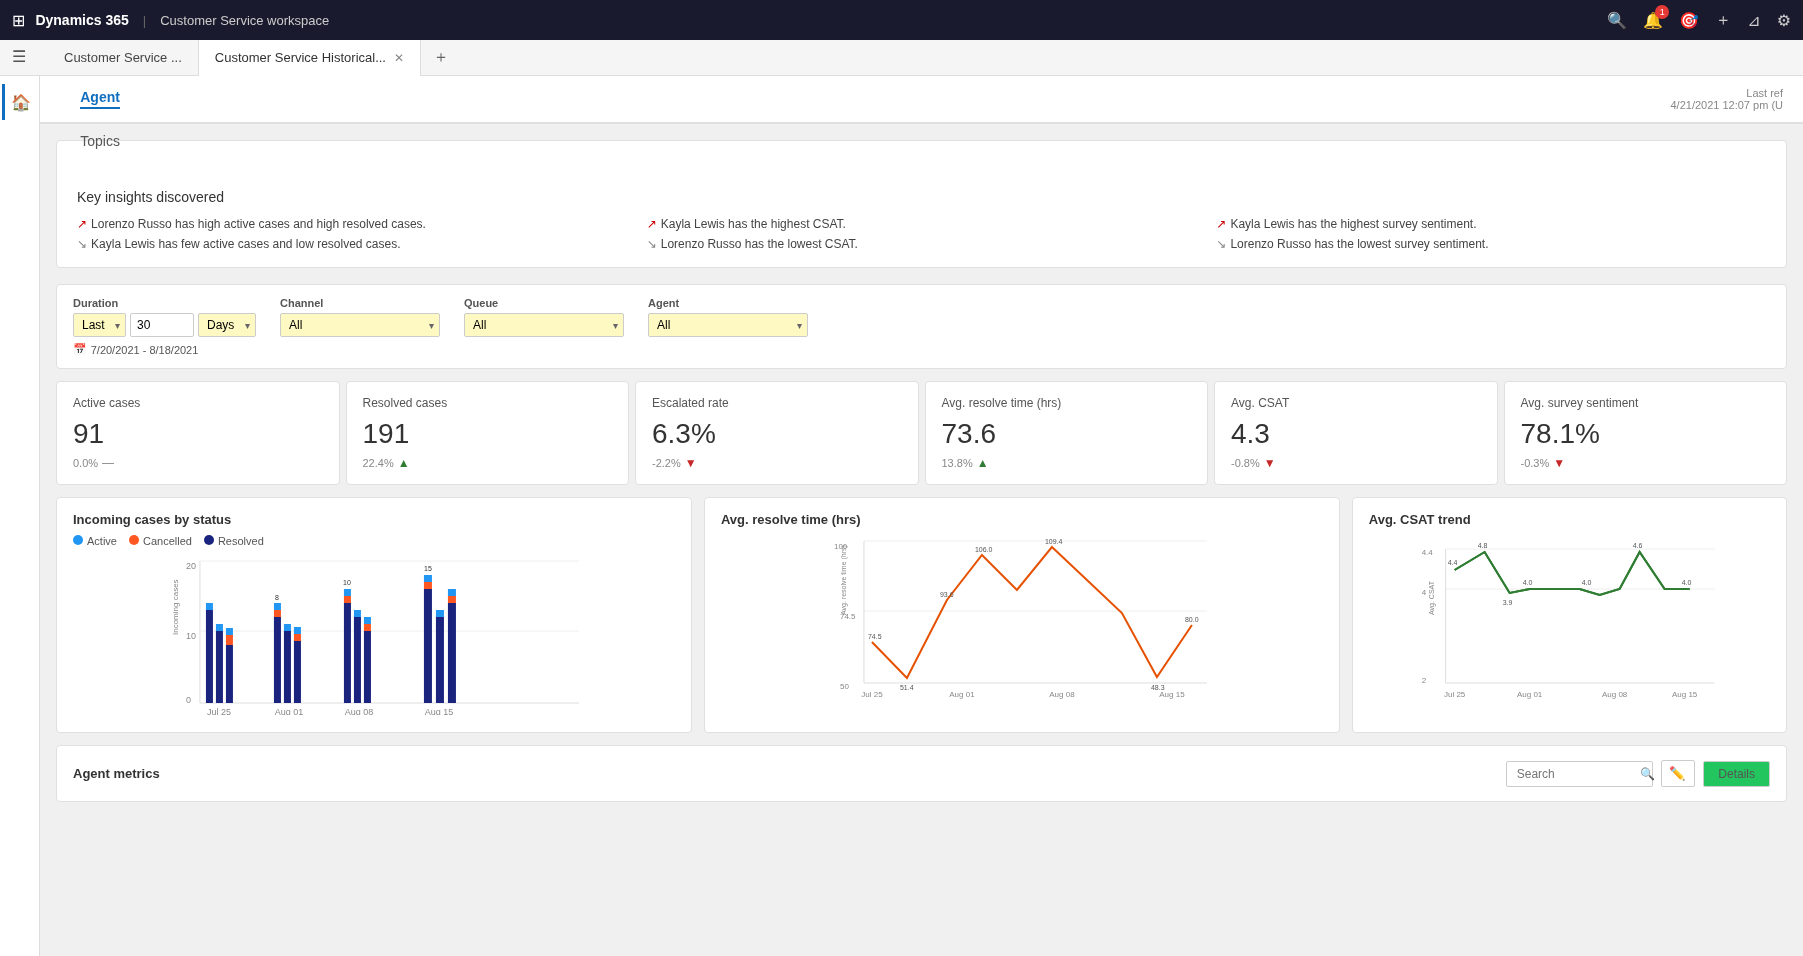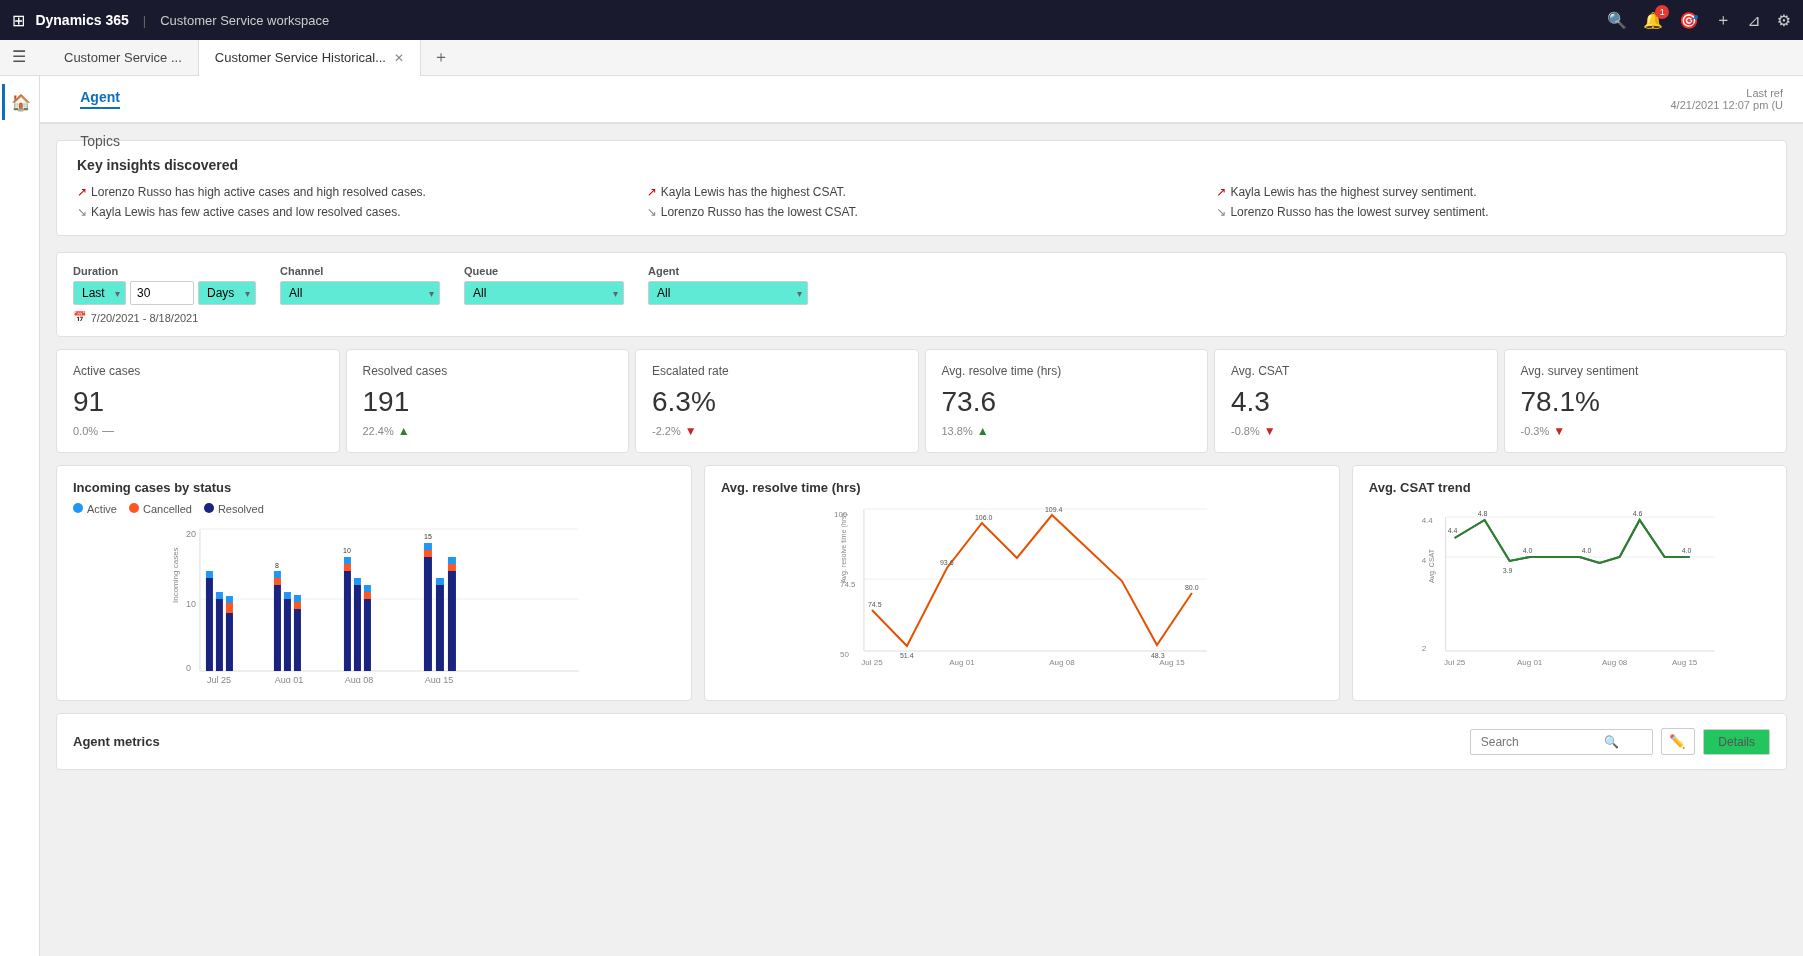--- a/index.html
+++ b/index.html
@@ -69,38 +69,38 @@
     .content { padding: 16px; }
 
     
     .insights-box {
       background: #fff;
       border: 1px solid #e0e0e0;
       border-radius: 4px;
       padding: 16px 20px;
       margin-bottom: 16px;
     }
-    .insights-title { font-size: 14px; font-weight: 700; margin-bottom: 12px; }
+    .insights-title { font-size: 14px; font-weight: 400; margin-bottom: 12px; margin-top: 32px; }
     .insights-grid { display: grid; grid-template-columns: 1fr 1fr 1fr; gap: 6px 20px; }
     .insight-item { font-size: 12px; color: #444; display: flex; align-items: flex-start; gap: 4px; }
     .insight-up { color: #c00; }
     .insight-down { color: #888; }
 
     
     .filters-row { background: #fff; padding: 12px 16px; border: 1px solid #e0e0e0; border-radius: 4px; margin-bottom: 12px; }
     .filters-top { display: flex; gap: 24px; align-items: flex-start; flex-wrap: wrap; margin-bottom: 6px; }
     .filter-group { display: flex; flex-direction: column; gap: 4px; }
     .filter-label { font-size: 11px; color: #555; font-weight: 600; }
     .filter-inputs { display: flex; gap: 4px; align-items: center; }
     .filter-select {
       border: 1px solid #ccc;
       border-radius: 2px;
       padding: 4px 8px;
       font-size: 12px;
-      background: #5eead4;
+      background: #fef9c3;
       cursor: pointer;
       appearance: none;
       -webkit-appearance: none;
       padding-right: 20px;
       position: relative;
     }
     .filter-select-wrap { position: relative; display: inline-block; }
     .filter-select-wrap::after { content: '▾'; position: absolute; right: 6px; top: 50%; transform: translateY(-50%); font-size: 10px; color: #666; pointer-events: none; }
     .filter-input-num { border: 1px solid #ccc; border-radius: 2px; padding: 4px 6px; font-size: 12px; width: 64px; }
     .filter-date { font-size: 11px; color: #555; display: flex; align-items: center; gap: 4px; }
@@ -142,21 +142,21 @@
     
     .agent-metrics-section {
       background: #fff;
       border: 1px solid #e0e0e0;
       border-radius: 4px;
       padding: 14px 16px;
     }
     .agent-metrics-header { display: flex; align-items: center; justify-content: space-between; }
     .agent-metrics-title { font-size: 13px; font-weight: 600; }
     .agent-metrics-controls { display: flex; gap: 8px; align-items: center; }
-    .search-box { border: 1px solid #ccc; border-radius: 2px; padding: 5px 10px; font-size: 12px; width: 183px; display: flex; align-items: center; gap: 4px; }
+    .search-box { border: 1px solid #ccc; border-radius: 2px; padding: 5px 10px; font-size: 12px; width: 147px; display: flex; align-items: center; gap: 4px; }
     .search-input { border: none; outline: none; font-size: 12px; width: 120px; }
     .icon-btn { border: 1px solid #ccc; background: #fff; padding: 5px 8px; cursor: pointer; border-radius: 2px; }
     .details-btn { border: 1px solid #ccc; background: #22c55e; padding: 5px 14px; cursor: pointer; border-radius: 2px; font-size: 12px; color: #555; }
   </style>
 </head>
 <body>
 
 <div class="topbar">
   <span class="topbar-grid">⊞</span>
   <span class="topbar-title">Dynamics 365</span>

